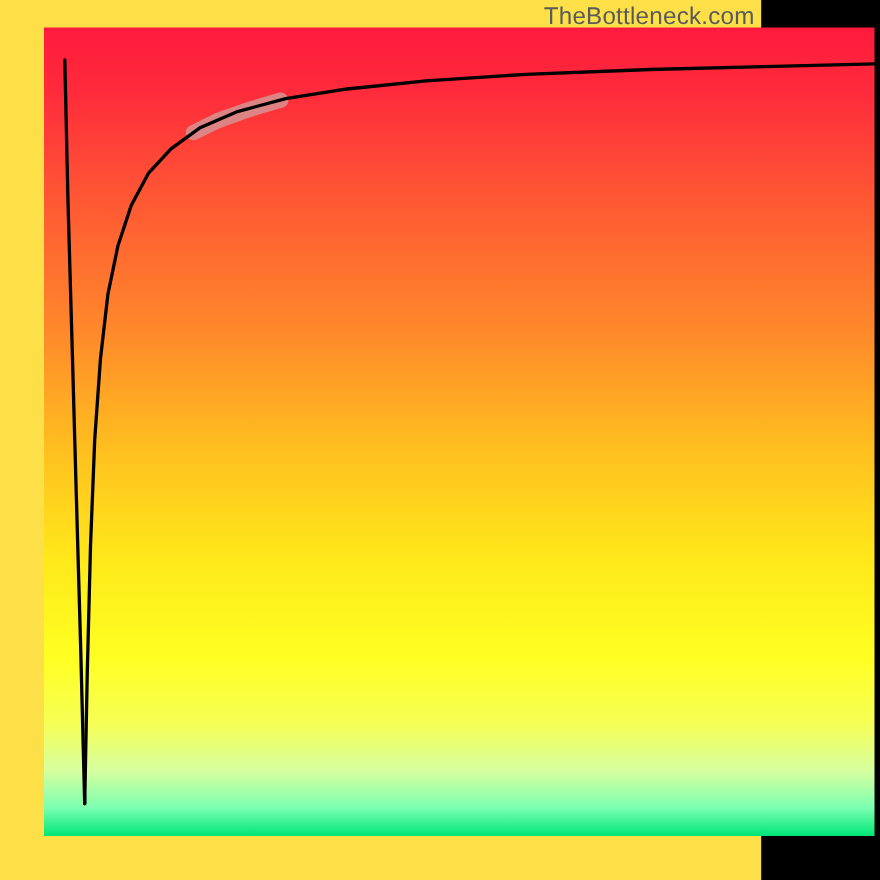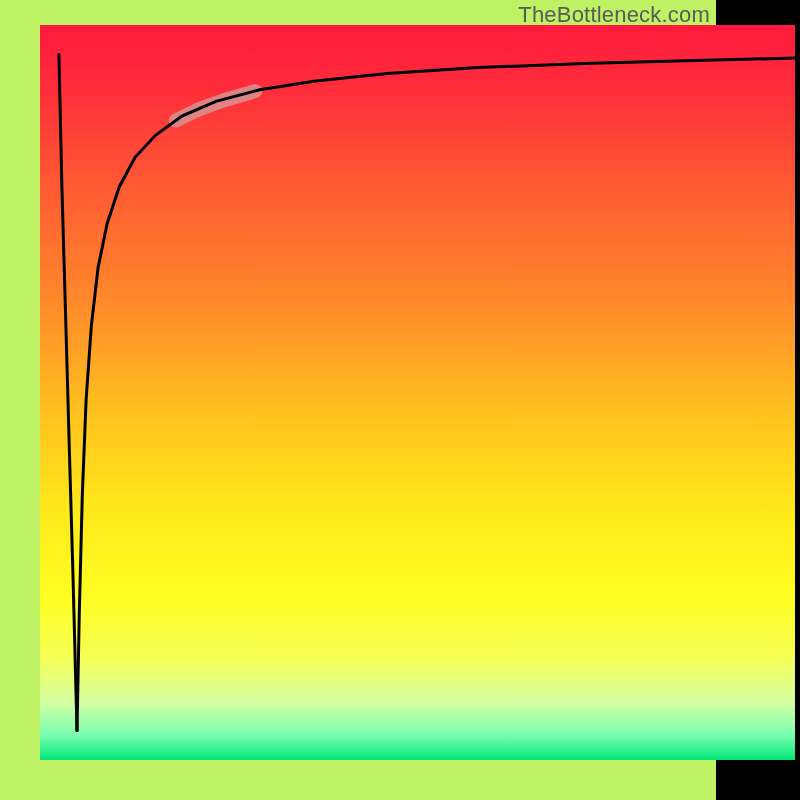--- a/index.html
+++ b/index.html
@@ -9,22 +9,21 @@
     height: 800px;
     background: #000;
     overflow: hidden;
   }
   .frame {
     position: absolute;
     left: 0;
     top: 0;
     width: 692px;
     height: 800px;
-    background: #bef264;
-    padding-left: 24px;
+    background: #fde047;
   }
   .plot {
     position: absolute;
     left: 40px;
     top: 25px;
     width: 755px;
     height: 735px;
     
   }
   .watermark {

